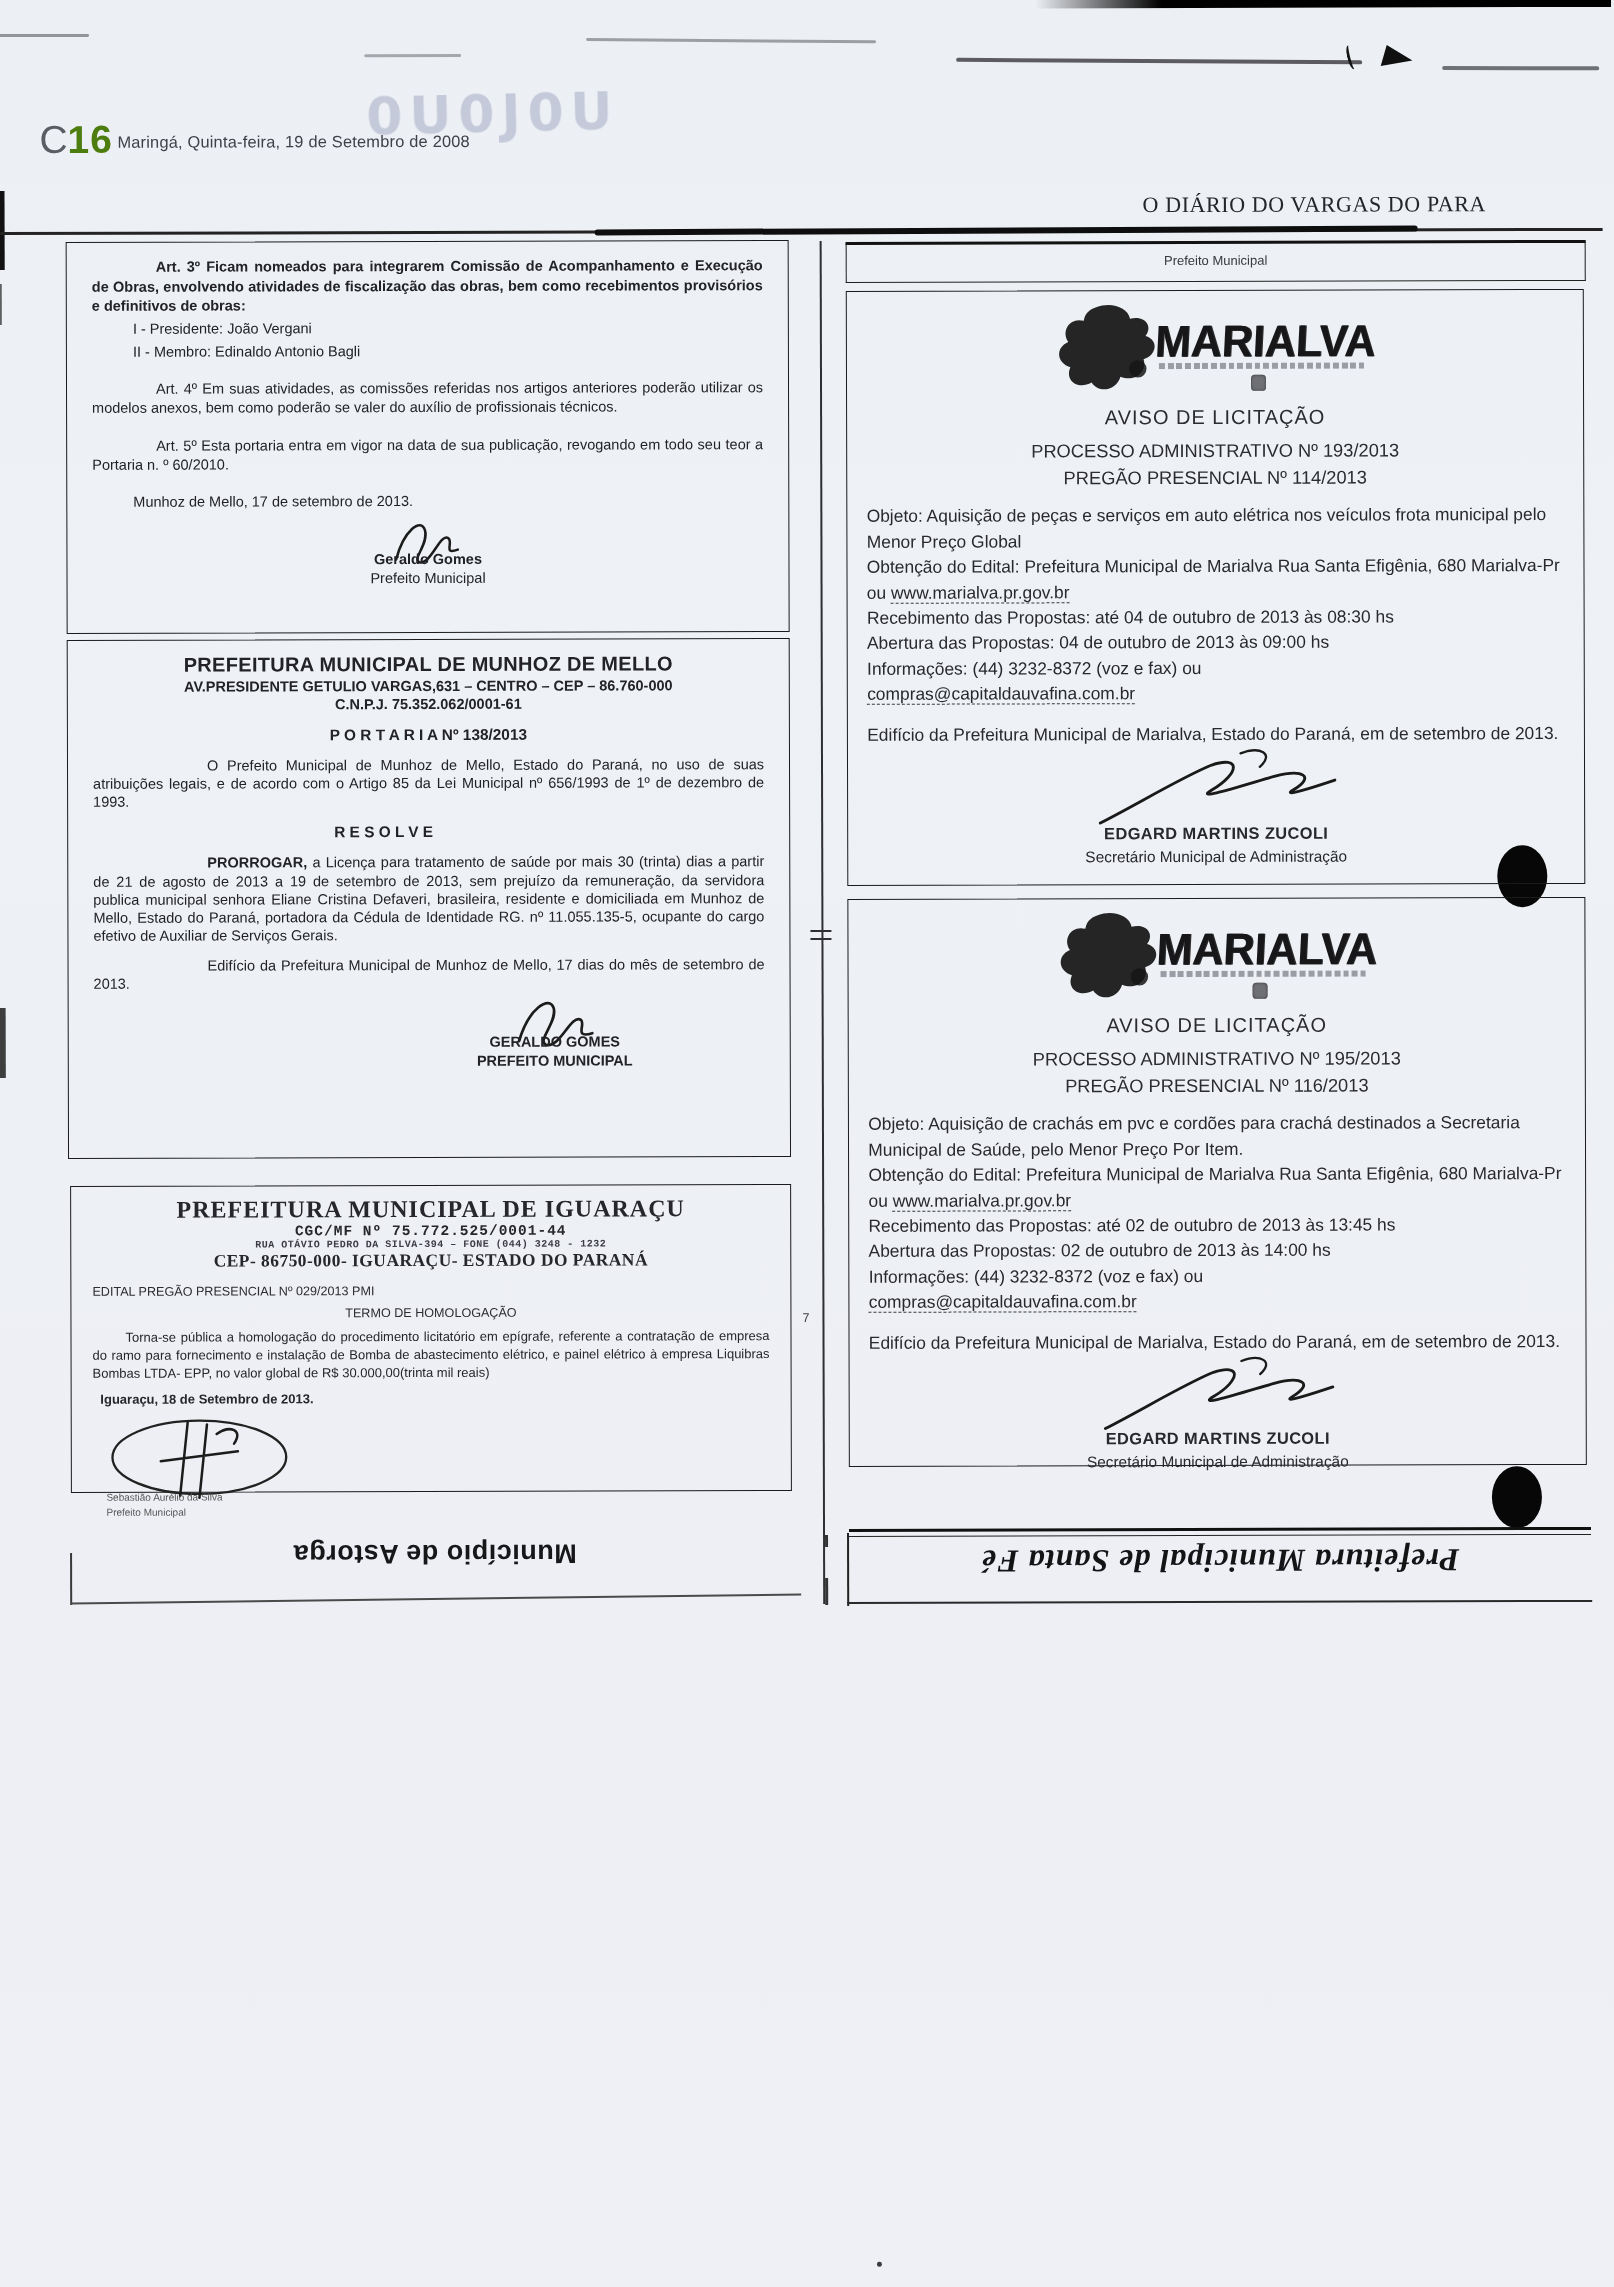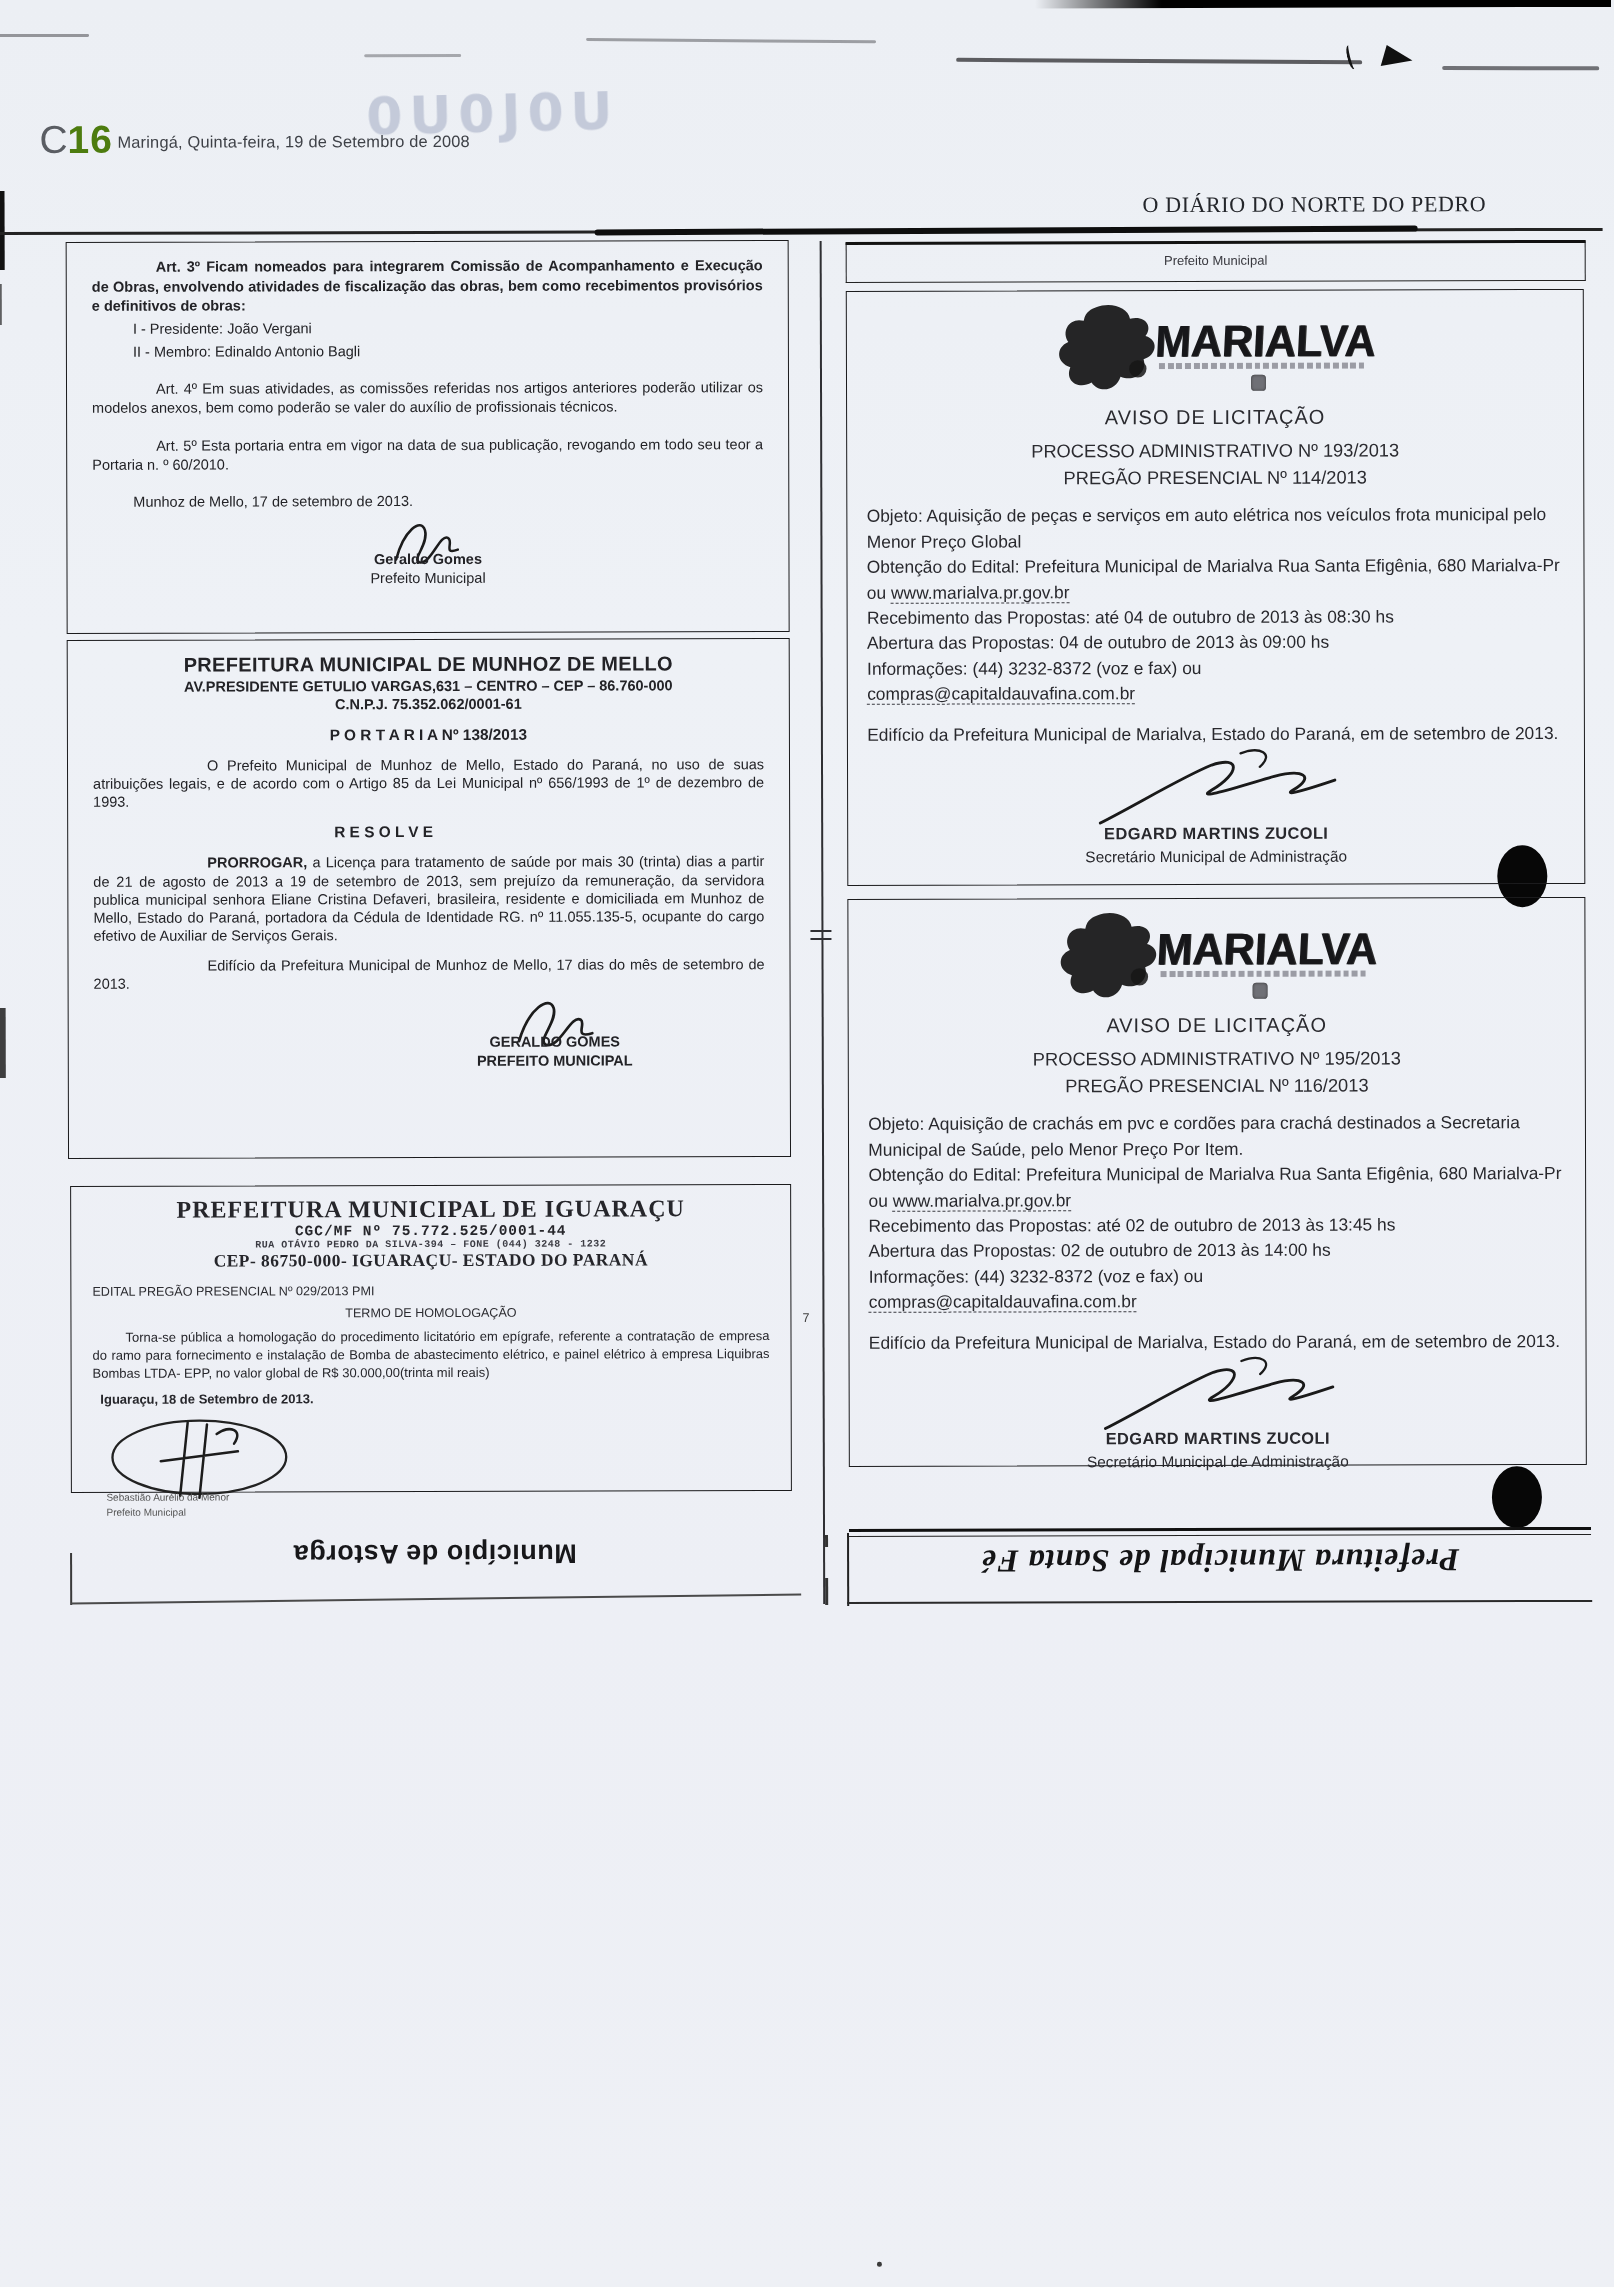--- a/index.html
+++ b/index.html
@@ -137,21 +137,21 @@
   <div class="edge-mark e1"></div>
   <div class="edge-mark e2"></div>
   <div class="edge-mark e3"></div>
   <div class="ghost">0U0J0U</div>
   <div class="punch p1"></div>
   <div class="punch p2"></div>
   <div class="speck"></div>
 
   <div class="edition"><span class="pre">C</span><span class="num">16</span></div>
   <div class="dateline">Maringá, Quinta-feira, 19 de Setembro de 2008</div>
-  <div class="paper-title">O DIÁRIO DO NORTE DO PEDRO</div>
+  <div class="paper-title">O DIÁRIO DO VARGAS DO PARA</div>
   <div class="main-rule"></div>
   <div class="main-rule-heavy"></div>
 
   <div class="divider"></div>
   <div class="div-tick" style="top:930px;"></div>
   <div class="div-tick" style="top:938px;"></div>
 
   <div class="nbox box1">
     <p class="jus ind bold">Art. 3º Ficam nomeados para integrarem Comissão de Acompanhamento e Execução de Obras, envolvendo atividades de fiscalização das obras, bem como recebimentos provisórios e definitivos de obras:</p>
     <p style="margin-left:41px;">I - Presidente: João Vergani</p>
@@ -206,21 +206,21 @@
     <div style="height:7.7px;"></div>
     <p class="jus body" style="margin:0;text-indent:33px;">Torna-se pública a homologação do procedimento licitatório em epígrafe, referente a contratação de empresa do ramo para fornecimento e instalação de Bomba de abastecimento elétrico, e painel elétrico à empresa Liquibras Bombas LTDA- EPP, no valor global de R$ 30.000,00(trinta mil reais)</p>
     <div style="height:7.7px;"></div>
     <div class="body bold" style="margin-left:7.7px;">Iguaraçu, 18 de Setembro de 2013.</div>
     <div class="stamp-wrap">
       <svg width="222" height="93" viewBox="0 0 230 96">
         <ellipse cx="100" cy="44" rx="90" ry="38" fill="none" stroke="#222" stroke-width="2.4"></ellipse>
         <path d="M88 8 L80 84 M108 10 L100 86 M60 48 L140 38 M118 20 C132 10 146 16 136 30" fill="none" stroke="#1c1c1c" stroke-width="2.6" stroke-linecap="round"></path>
       </svg>
       <div class="stamp-names">
-        <div>Sebastião Aurélio da Menor</div>
+        <div>Sebastião Aurélio da Silva</div>
         <div>Prefeito Municipal</div>
       </div>
     </div>
   </div>
   <div class="margin7">7</div>
 
   <div class="fragbox">Prefeito Municipal</div>
 
   <div class="nbox boxA notice">
     <div class="mlogo">

